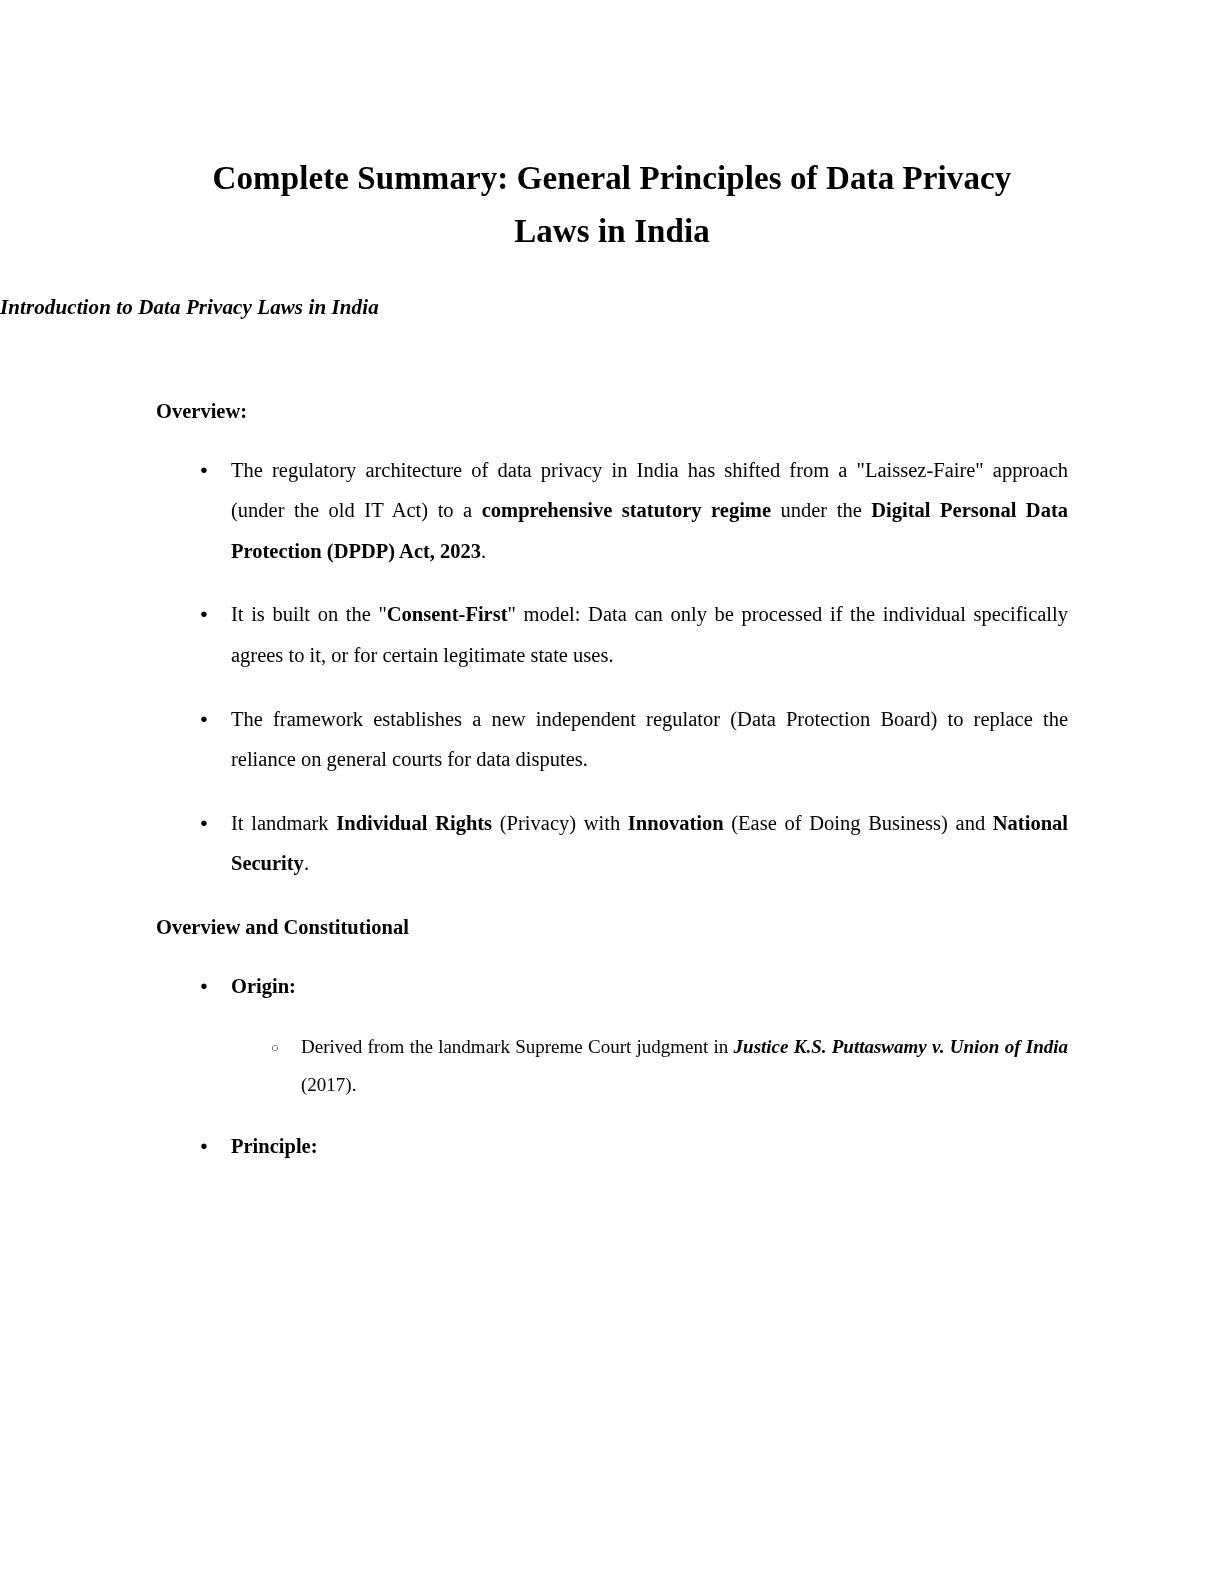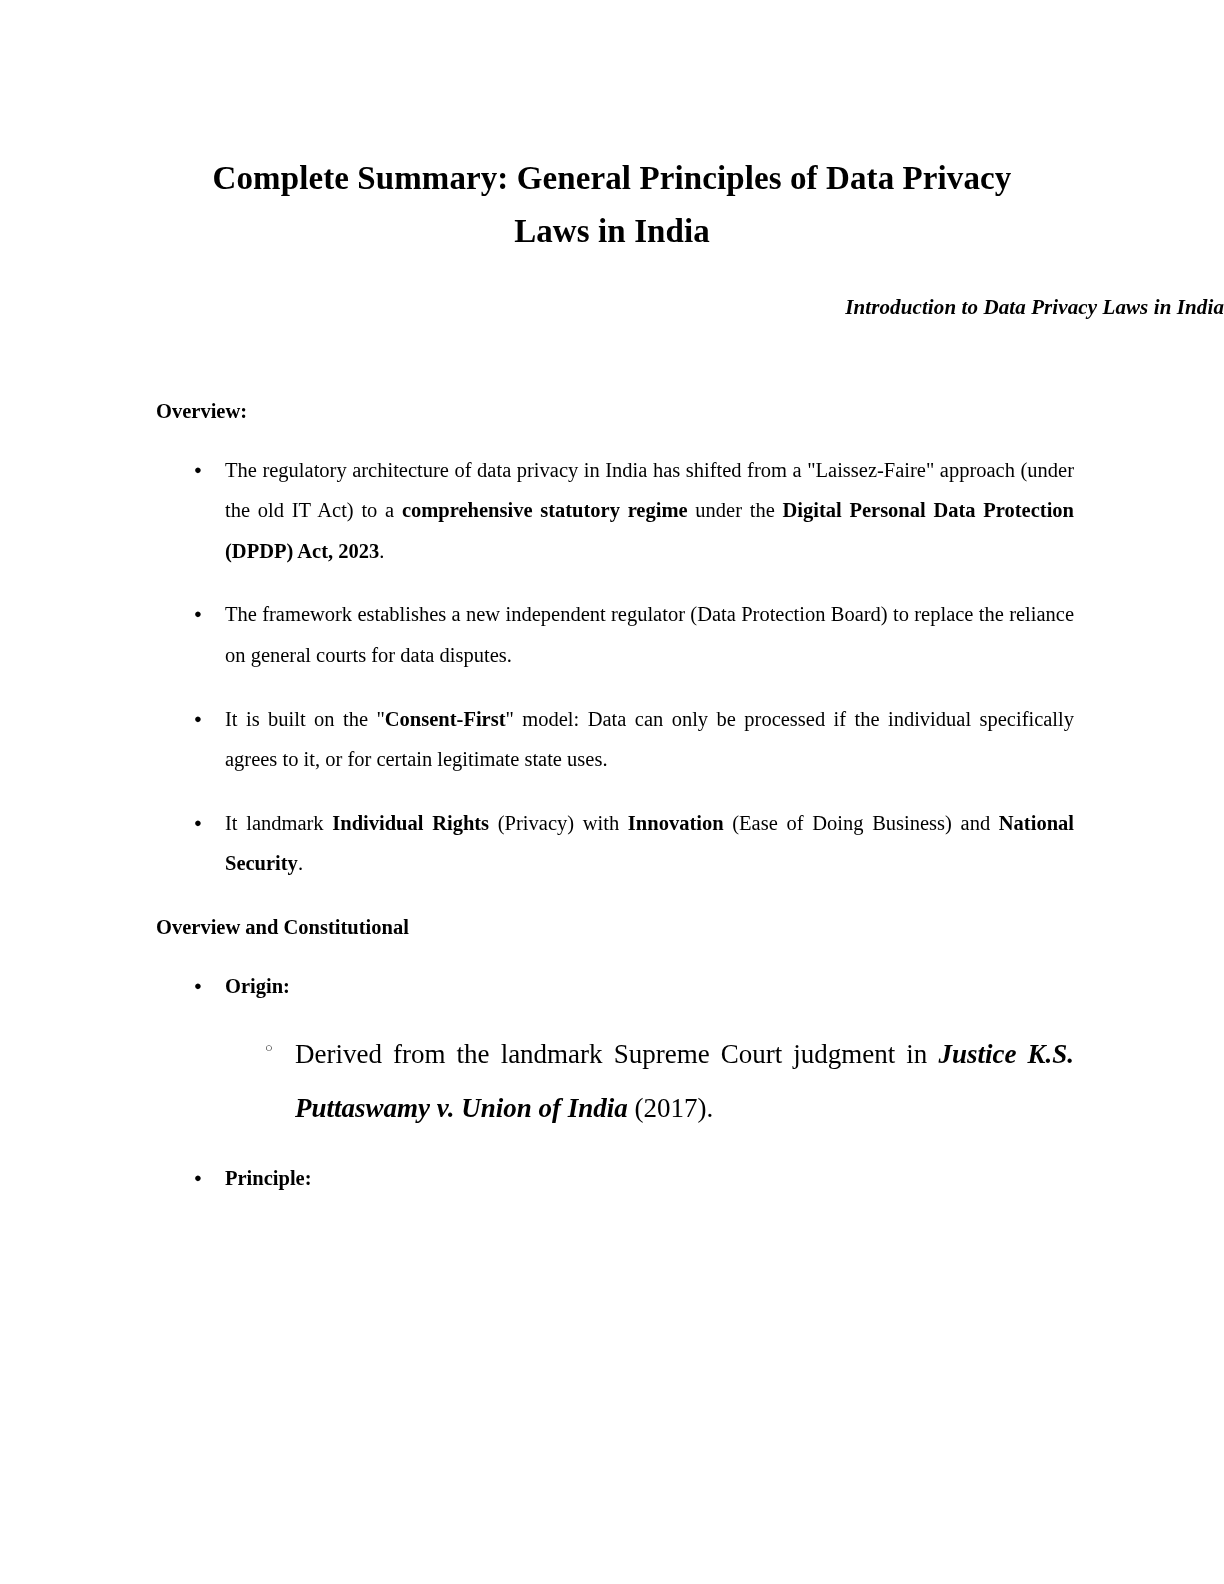--- a/index.html
+++ b/index.html
@@ -36,41 +36,41 @@
   .title-wrap {
     padding-top: 152px;
   }
 
   .doc-subtitle {
     margin: 0;
     padding-top: 36px;
     font-size: 21px;
     font-weight: bold;
     font-style: italic;
-    text-align: right;
+    text-align: left;
     letter-spacing: 0.1px;
   }
 
   .content {
     padding: 0 140px 0 140px;
     margin-top: 76px;
   }
 
   .section-heading {
     font-size: 20.5px;
     font-weight: bold;
     line-height: 1.5;
     margin: 16px;
     text-align: left;
   }
   .section-heading.gap-before { margin-top: 28px; }
 
   ul.level1 {
     list-style: none;
-    margin: 10px;
+    margin: 16px;
     padding: 0;
   }
   ul.level1 > li {
     position: relative;
     padding-left: 75px;
     margin-top: 23px;
     font-size: 20.5px;
     line-height: 1.98;
     text-align: justify;
     text-justify: inter-word;
@@ -86,21 +86,21 @@
 
   ul.level2 {
     list-style: none;
     margin: 0;
     padding: 0;
   }
   ul.level2 > li {
     position: relative;
     padding-left: 70px;
     margin-top: 22px;
-    font-size: 27px;
+    font-size: 19px;
     line-height: 1.98;
     text-align: justify;
     text-justify: inter-word;
   }
   ul.level2 > li::before {
     content: "\25CB";
     position: absolute;
     left: 40px;
     top: 0;
     font-size: 13px;
@@ -122,22 +122,22 @@
     <h1 class="doc-title">Complete Summary: General Principles of Data Privacy Laws in India</h1>
     <div class="doc-subtitle">Introduction to Data Privacy Laws in India</div>
   </div>
 
   <div class="content">
 
     <div class="section-heading">Overview:</div>
 
     <ul class="level1 first-bullet-group">
         <li><span>The regulatory architecture of data privacy in India has shifted from a "Laissez-Faire" approach (under the old IT Act) to a </span><b>comprehensive statutory regime</b><span> under the </span><b>Digital Personal Data Protection (DPDP) Act, 2023</b><span>.</span></li>
+        <li><span>It is built on the </span><span>"</span><b>Consent-First</b><span>"</span><span> model: Data can only be processed if the individual specifically agrees to it, or for certain legitimate state uses.</span></li>
         <li><span>The framework establishes a new independent regulator (Data Protection Board) to replace the reliance on general courts for data disputes.</span></li>
-        <li><span>It is built on the </span><span>"</span><b>Consent-First</b><span>"</span><span> model: Data can only be processed if the individual specifically agrees to it, or for certain legitimate state uses.</span></li>
         <li><span>It landmark </span><b>Individual Rights</b><span> (Privacy) with </span><b>Innovation</b><span> (Ease of Doing Business) and </span><b>National Security</b><span>.</span></li>
       </ul>
 
     <div class="section-heading gap-before">Overview and Constitutional</div>
 
 
     <ul class="level1">
         <li><b>Origin:</b><ul class="level2 nested-wrap">
             <li><span>Derived from the landmark Supreme Court judgment in </span><span class="bi">Justice K.S. Puttaswamy v. Union of India</span><span> (2017).</span></li>
           </ul></li>

